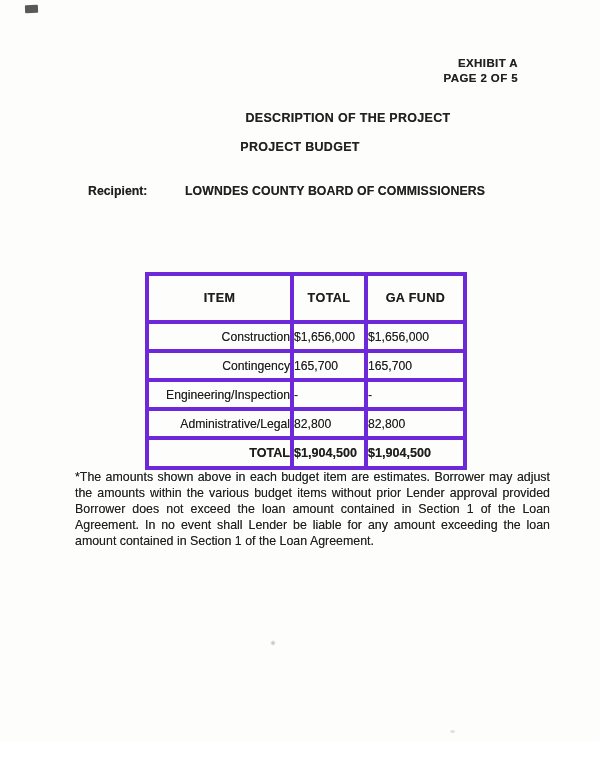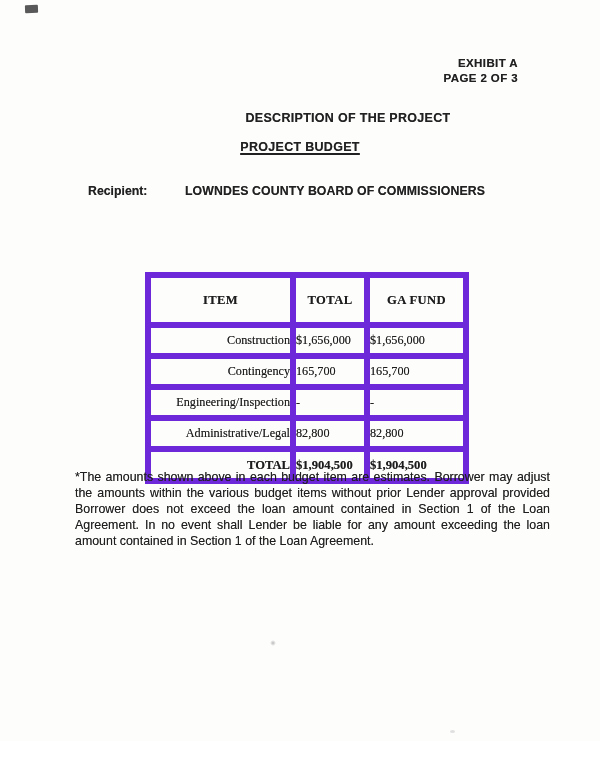--- a/index.html
+++ b/index.html
@@ -38,21 +38,20 @@
     position: absolute; top: 111px; left: 0; width: 600px;
     text-align: center;
     font-weight: 700; font-size: 12.5px; letter-spacing: 0.3px; padding-left: 48px;
   }
   .title-sub {
     position: absolute; top: 140px; left: 0; width: 600px;
     text-align: center;
     font-weight: 700; font-size: 12.5px; letter-spacing: 0.3px;
   }
   .title-sub span {
-    text-decoration: underline;
     text-underline-offset: 2px;
     text-decoration-thickness: 1.5px;
   }
 
   .recipient-row {
     position: absolute; top: 184px; left: 88px;
     font-weight: 700; font-size: 12.3px;
   }
   .recipient-label { display: inline-block; width: 97px; }
   .recipient-name { letter-spacing: 0.1px; }
@@ -63,25 +62,24 @@
     table-layout: fixed;
     width: 318px;
     border: 2px solid #383838;
     font-size: 12.2px;
     color: #1d1d1d;
   }
   .budget-table col.c-item { width: 145px; }
   .budget-table col.c-total { width: 74px; }
   .budget-table col.c-ga { width: 99px; }
   .budget-table th, .budget-table td {
-    border: 6px solid #6d28d9;
+    border: 4px solid #6d28d9;
     padding: 0;
     overflow: hidden;
     white-space: nowrap;
-    font-family: Liberation Serif, serif;
   }
   .budget-table th {
     height: 44px;
     font-weight: 700; font-size: 12.6px;
     text-align: center; vertical-align: middle;
     letter-spacing: 0.4px;
   }
   .budget-table td { height: 25px; vertical-align: middle; }
   .budget-table td.cell-item { text-align: right; padding-left: 7px; }
   .budget-table td.cell-num { text-align: left; padding-right: 8px; }
@@ -111,21 +109,21 @@
 </style>
 </head>
 <body>
 
 <div class="page scan-text">
 
   <div class="corner-mark"></div>
 
   <div class="exhibit-block">
     <div>EXHIBIT A</div>
-    <div>PAGE 2 OF 3</div>
+    <div>PAGE 2 OF 5</div>
   </div>
 
   <div class="title-main">DESCRIPTION OF THE PROJECT</div>
 
   <div class="title-sub">
     <span>PROJECT BUDGET</span>
   </div>
 
   <div class="recipient-row">
     <span class="recipient-label">Recipient:</span><span class="recipient-name">LOWNDES COUNTY BOARD OF COMMISSIONERS</span>

